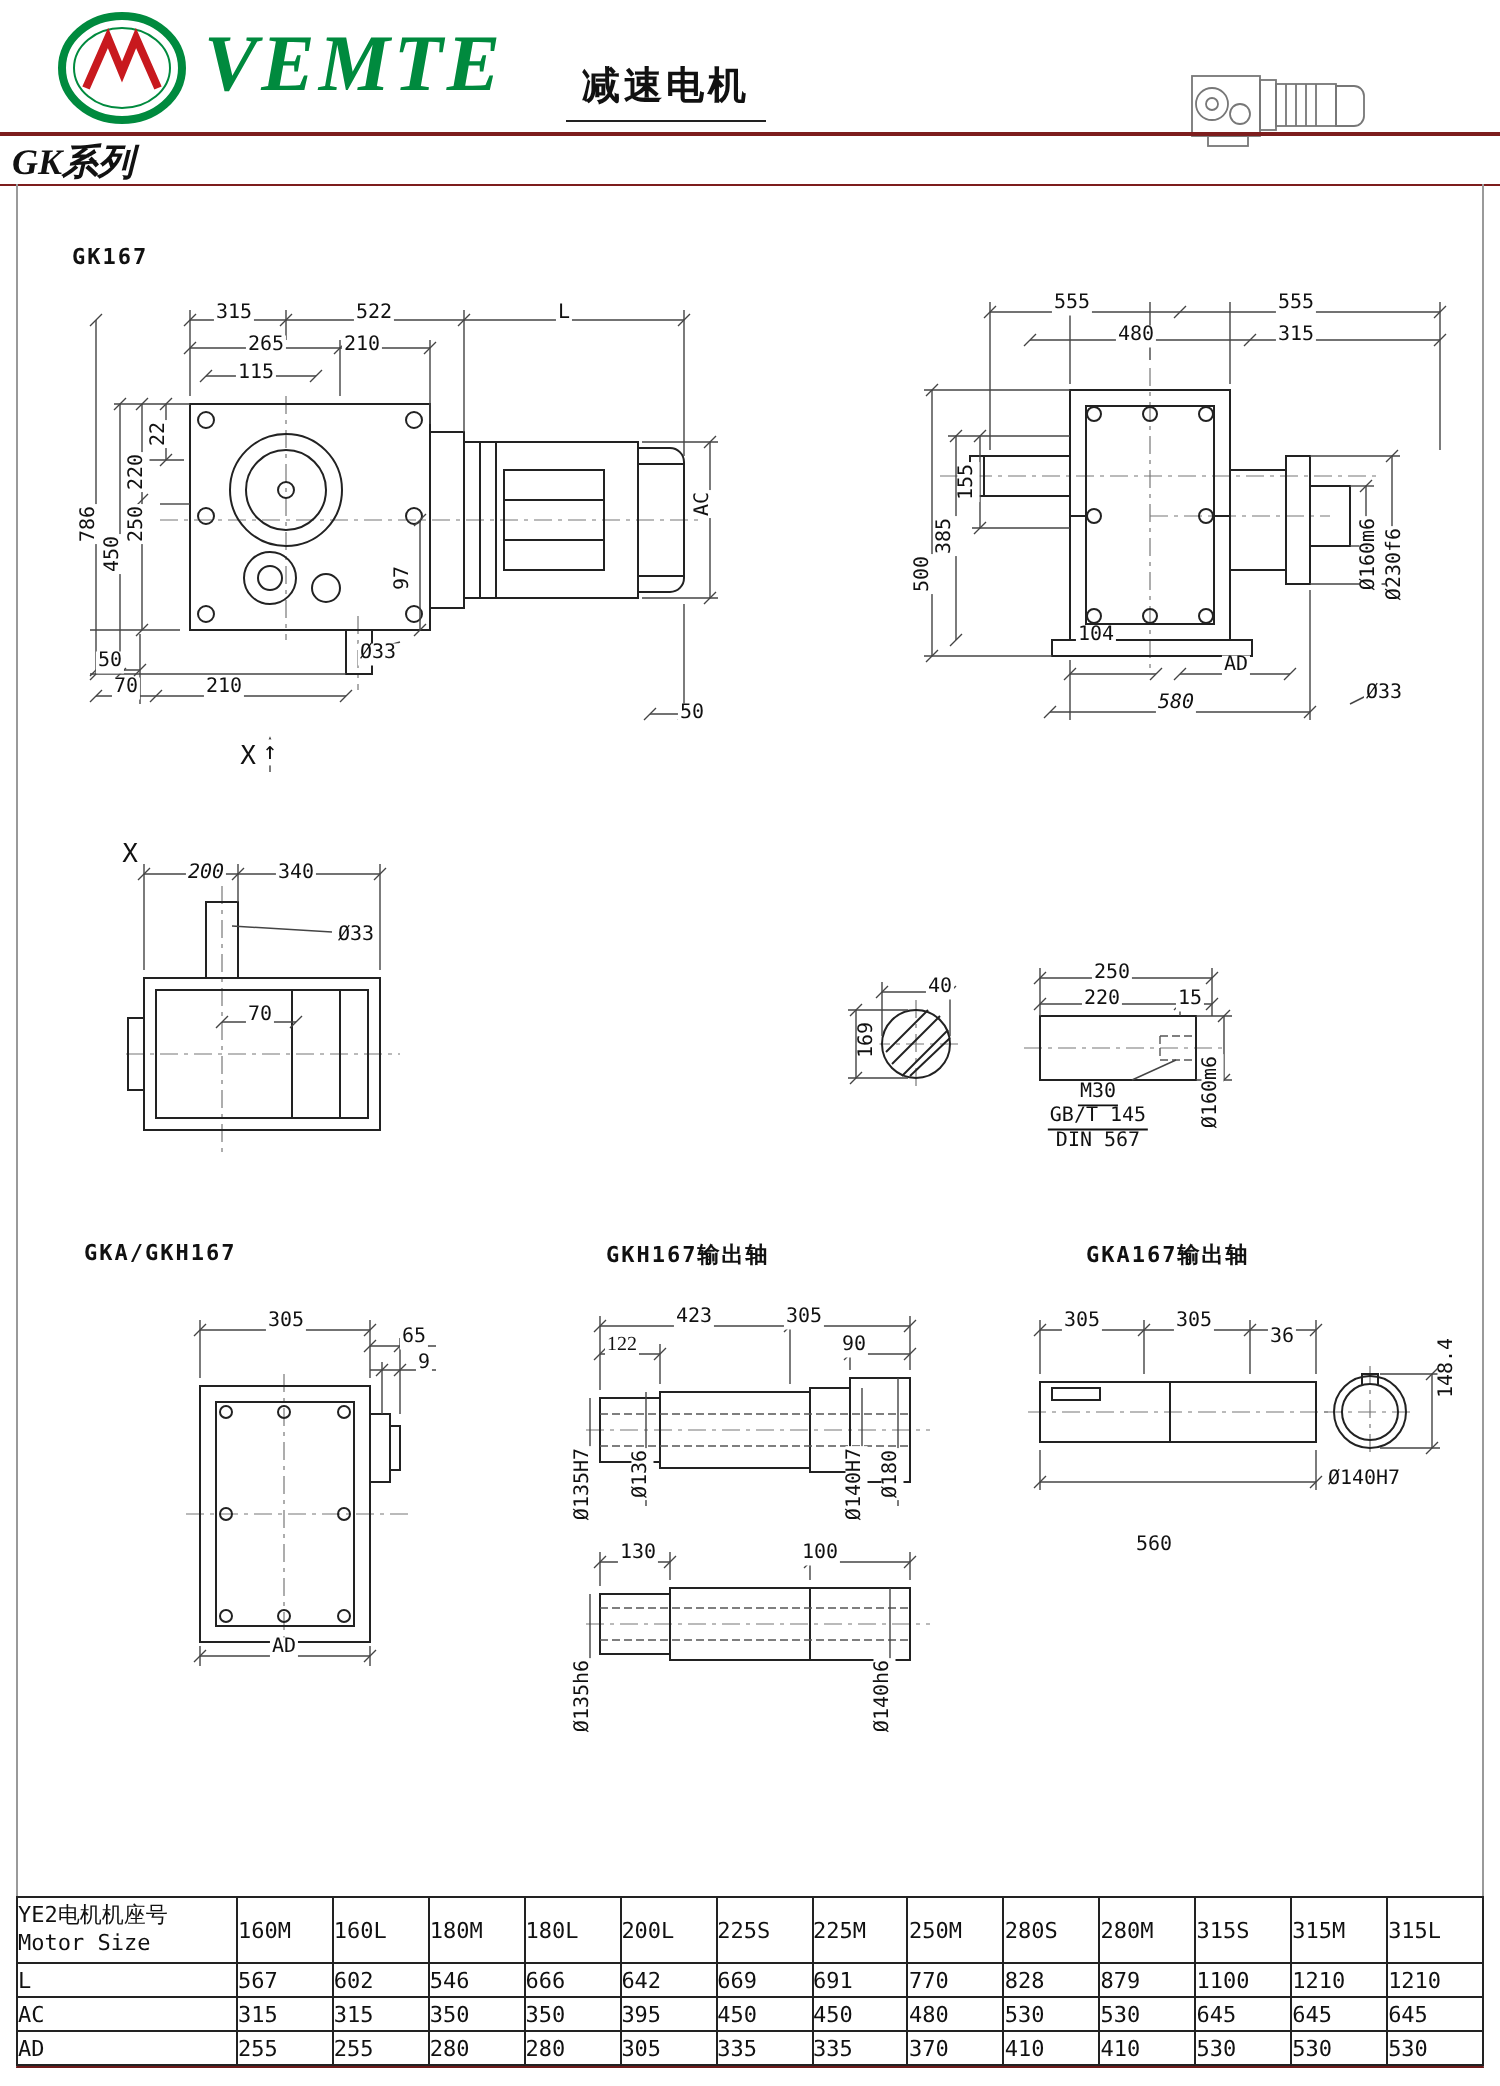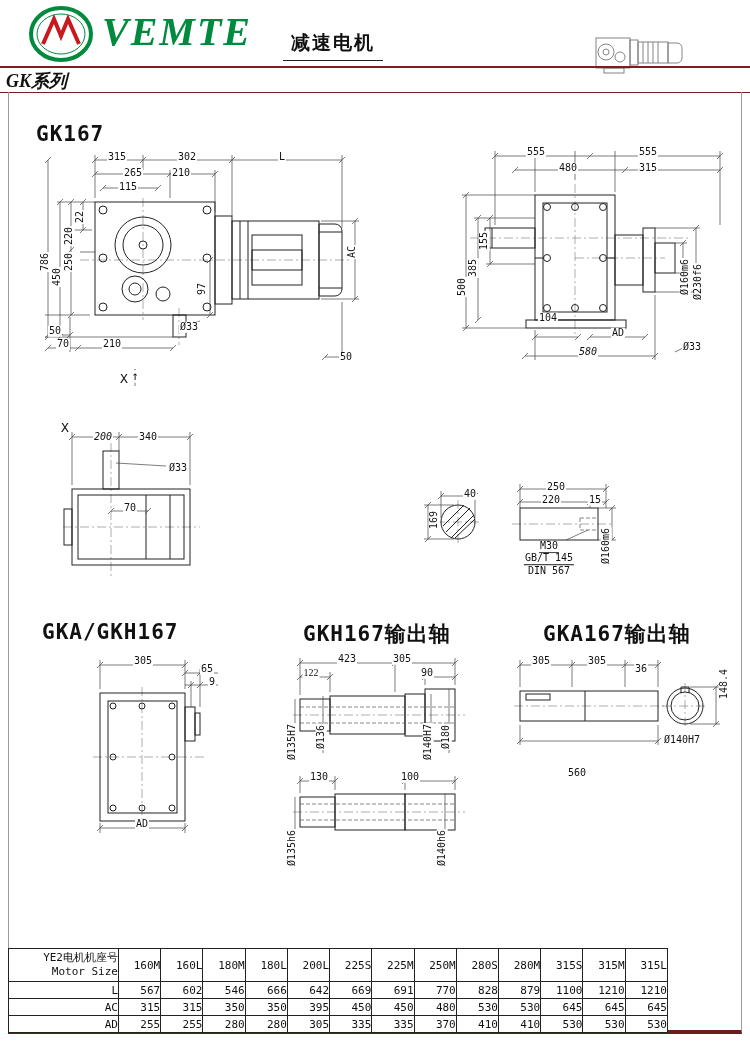--- a/index.html
+++ b/index.html
@@ -15,36 +15,36 @@
              letter-spacing:2px;border-bottom:1px solid #222;padding:0 8px 4px}
   .rule1{position:absolute;left:0;top:66px;width:750px;height:2px;background:#7d1d1d}
   .rule2{position:absolute;left:0;top:92px;width:750px;height:1px;background:#7d1d1d}
   .series{position:absolute;left:6px;top:69px;font-family:"Liberation Serif",serif;
           font-style:italic;font-weight:bold;font-size:18px}
 
   .frame{position:absolute;left:8px;top:92px;width:734px;height:942px;
          border-left:1px solid #9a9a9a;border-right:1px solid #9a9a9a;
          border-bottom:4px solid #6d1a1a;pointer-events:none}
 
-  .sec-label{position:absolute;font-size:21px;font-weight:bold;letter-spacing:1px;white-space:pre}
+  .sec-label{position:absolute;font-size:11px;font-weight:bold;letter-spacing:1px;white-space:pre}
 
   .drawing{position:absolute}
   svg.drw{position:absolute;left:0;top:0;overflow:visible}
   .s{stroke:#222;stroke-width:1;fill:none}
   .d{stroke:#444;stroke-width:.7;fill:none}
   .c{stroke:#777;stroke-width:.6;fill:none;stroke-dasharray:9 3 2 3}
   .h{stroke:#555;stroke-width:.7;fill:none;stroke-dasharray:4 2}
 
   .dim{position:absolute;font-size:10px;line-height:1.05;white-space:pre;
        background:#fff;padding:0 1px;color:#111;transform-origin:center}
   .dim.u{border-bottom:1px solid #111}
 
   
-  .size-table{position:absolute;left:8px;top:948px;width:660px;border-collapse:collapse;
-              table-layout:fixed;font-size:11px;text-align:right;background:#fff}
+  .size-table{position:absolute;left:8px;top:948px;width:734px;border-collapse:collapse;
+              table-layout:fixed;font-size:11px;text-align:left;background:#fff}
   .size-table th,.size-table td{border:1px solid #222;padding:0;height:17px;font-weight:normal;
               overflow:hidden;white-space:nowrap}
   .size-table thead th{height:33px}
   .size-table th.first{width:110px;line-height:1.3}
 </style>
 </head>
 <body>
 
 <svg class="abs" style="left:28px;top:6px" width="68" height="58" viewBox="0 0 68 58">
   <ellipse cx="33" cy="28" rx="30" ry="26" fill="#fff" stroke="#008a3e" stroke-width="4"></ellipse>
@@ -148,21 +148,21 @@
       <line x1="170" y1="120" x2="170" y2="175"></line>
       <path d="M167 123l6-6 M167 178l6-6"></path>
       <line x1="302" y1="162" x2="302" y2="221"></line>
       <line x1="285" y1="217" x2="302" y2="217"></line>
       <path d="M282 220l6-6 M299 220l6-6"></path>
       <line x1="95" y1="246" x2="95" y2="231"></line>
       <path d="M95 229l-3 7h6z" fill="#444"></path>
     </g>
   </svg>
 <span class="dim" style="left: 77px; top: 17px; transform: translate(-50%, -50%);">315</span>
-    <span class="dim" style="left: 147px; top: 17px; transform: translate(-50%, -50%);">302</span>
+    <span class="dim" style="left: 147px; top: 17px; transform: translate(-50%, -50%);">522</span>
     <span class="dim" style="left: 242px; top: 17px; transform: translate(-50%, -50%);">L</span>
     <span class="dim" style="left: 93px; top: 33px; transform: translate(-50%, -50%);">265</span>
     <span class="dim" style="left: 141px; top: 33px; transform: translate(-50%, -50%);">210</span>
     <span class="dim" style="left: 88px; top: 47px; transform: translate(-50%, -50%);">115</span>
     <span class="dim" style="left: 40px; top: 77px; transform: translate(-50%, -50%) rotate(-90deg);">22</span>
     <span class="dim" style="left: 29px; top: 96px; transform: translate(-50%, -50%) rotate(-90deg);">220</span>
     <span class="dim" style="left: 29px; top: 122px; transform: translate(-50%, -50%) rotate(-90deg);">250</span>
     <span class="dim" style="left: 17px; top: 137px; transform: translate(-50%, -50%) rotate(-90deg);">450</span>
     <span class="dim" style="left: 5px; top: 122px; transform: translate(-50%, -50%) rotate(-90deg);">786</span>
     <span class="dim" style="left: 162px; top: 149px; transform: translate(-50%, -50%) rotate(-90deg);">97</span>

